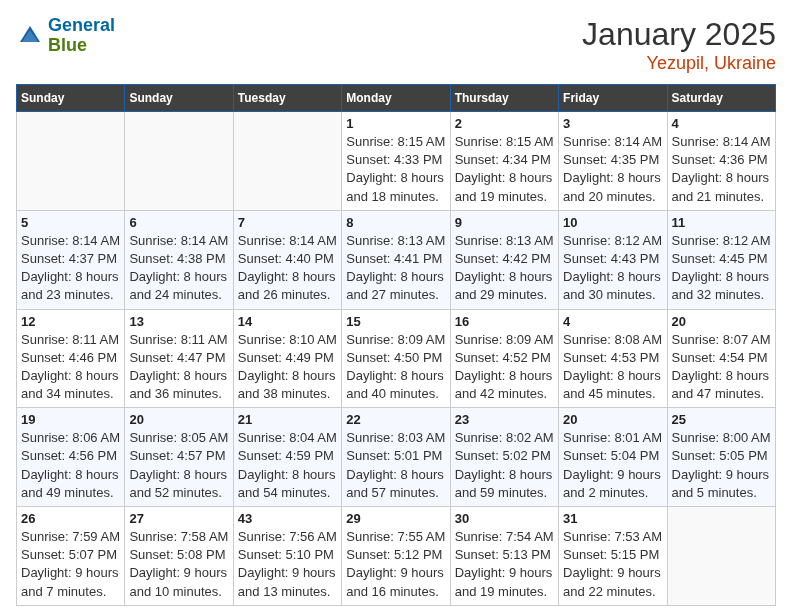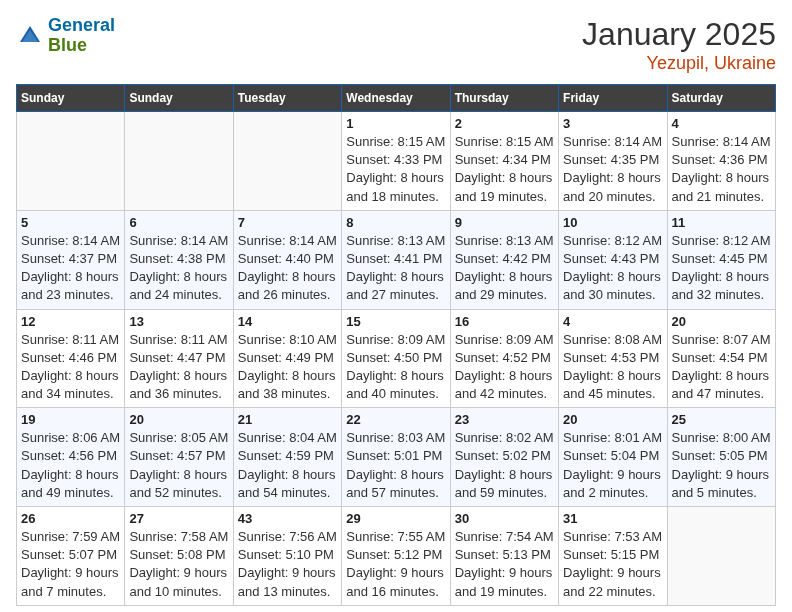--- a/index.html
+++ b/index.html
@@ -105,21 +105,21 @@
     <div class="subtitle">Yezupil, Ukraine</div>
   </div>
 </div>
 
 <table class="calendar">
   <thead>
     <tr>
     <th>Sunday</th>
         <th>Sunday</th>
         <th>Tuesday</th>
-        <th>Wednesday</th>
+        <th>Monday</th>
         <th>Thursday</th>
         <th>Friday</th>
         <th>Saturday</th>
       </tr>
   </thead>
   <tbody id="calendar-body">
   <tr>
         <td class="empty-cell"></td>
         <td class="empty-cell"></td>
         <td class="empty-cell"></td>

